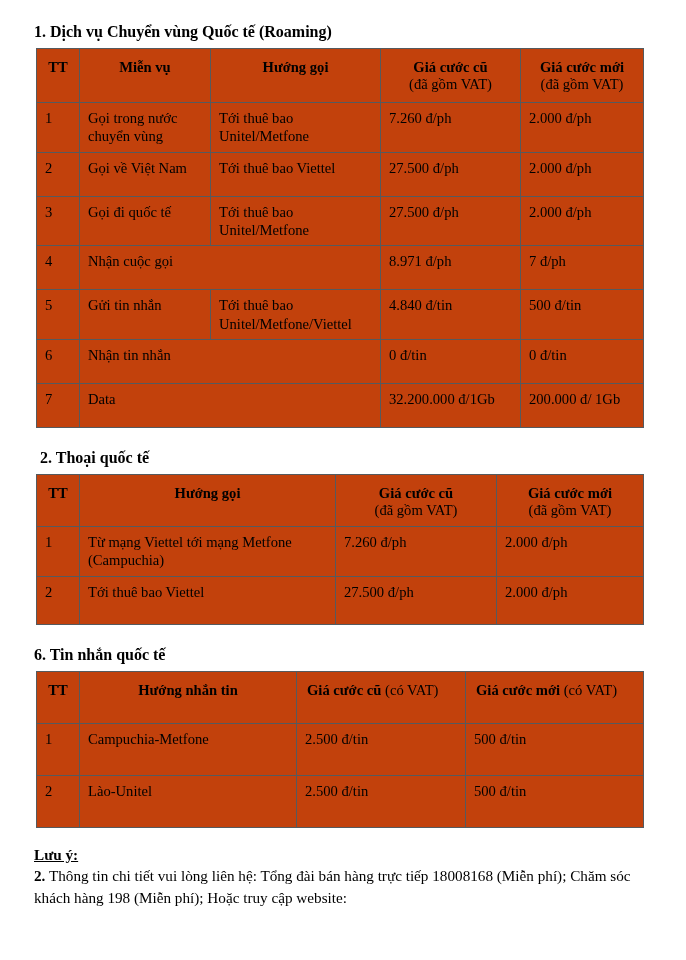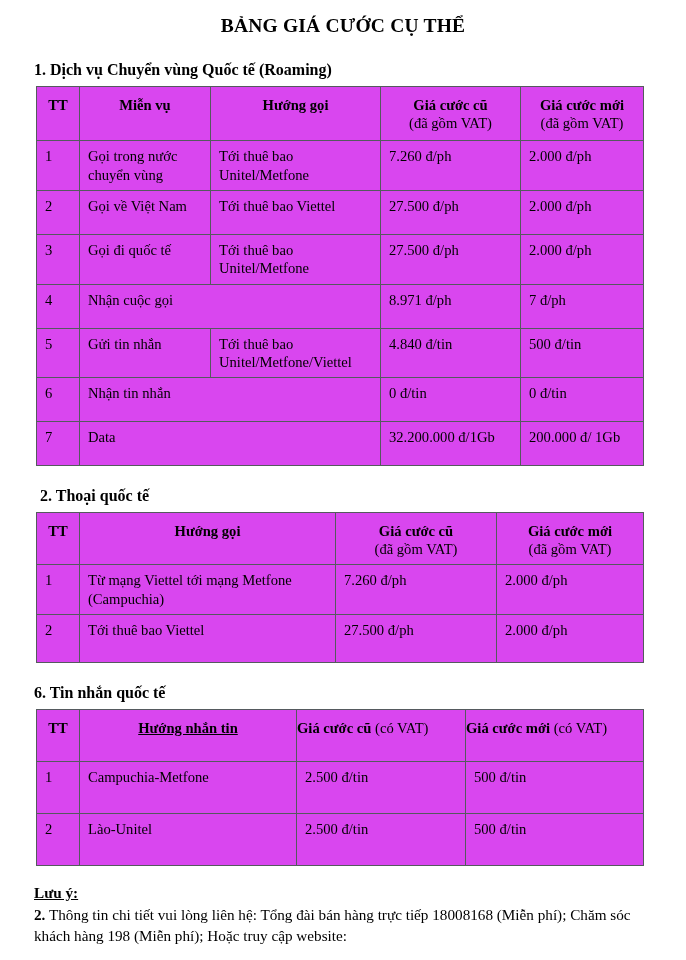--- a/index.html
+++ b/index.html
@@ -44,21 +44,21 @@
   }
   .sec1-head { margin-top: 22px; }
   .sec2-head { margin-top: 20px; margin-left: 40px; }
   .sec3-head { margin-top: 20px; }
 
   
   table.price-table {
     border-collapse: collapse;
     margin-left: 36px;
     table-layout: fixed;
-    background: #d946ef;
+    background: #c2410c;
   }
   table.price-table td,
   table.price-table th {
     border: 1.2px solid #555a5e;
     padding: 6px 8px;
     font-size: 14.6px;
     line-height: 1.26;
     vertical-align: top;
     font-weight: normal;
     text-align: left;
@@ -105,23 +105,23 @@
   #table-voice tbody tr { height: 48px; }
 
   
   #table-sms { width: 607px; }
   #table-sms col.c-tt  { width: 43px;  }
   #table-sms col.c-dir { width: 217px; }
   #table-sms col.c-old { width: 169px; }
   #table-sms col.c-new { width: 178px; }
   #table-sms thead th { height: 52px; }
   #table-sms tbody tr { height: 52px; }
-  #table-sms thead th.h-dir { text-align: center; text-decoration: underline; }
+  #table-sms thead th.h-dir { text-align: center; }
   #table-sms thead th.h-old,
-  #table-sms thead th.h-new { text-align: left; padding-left: 0; }
+  #table-sms thead th.h-new { text-align: left; padding-left: 10px; }
 
   
   .notes {
     margin: 16px 0 0 34px;
     width: 612px;
     font-size: 15.2px;
     line-height: 1.42;
   }
   .notes .note-title {
     font-weight: bold;
@@ -137,21 +137,20 @@
   }
   .notes .marker-2 {
     font-weight: bold;
   }
 </style>
 </head>
 <body>
 
 <div class="page">
 
-  <h1 class="doc-title">BẢNG GIÁ CƯỚC CỤ THỂ</h1>
 
   <div class="section-heading sec1-head">1. Dịch vụ Chuyển vùng Quốc tế (Roaming)</div>
 
   <table class="price-table" id="table-roaming">
     <colgroup>
       <col class="c-tt">
         <col class="c-svc">
         <col class="c-dir">
         <col class="c-old">
         <col class="c-new">

